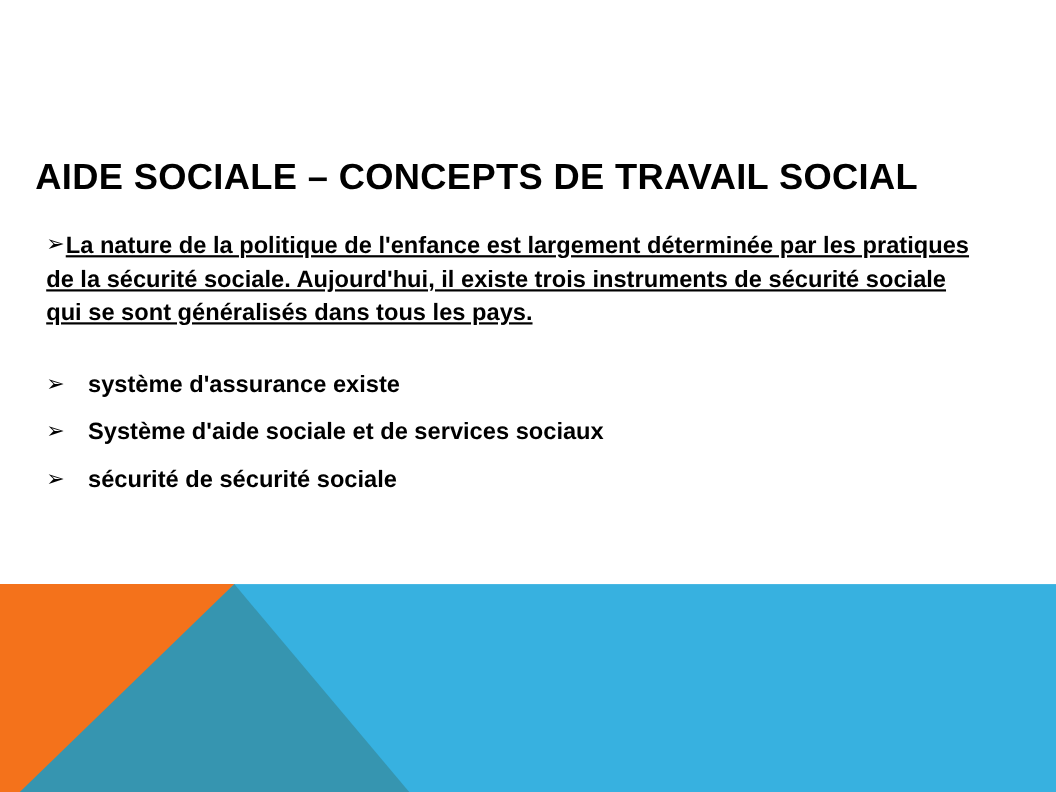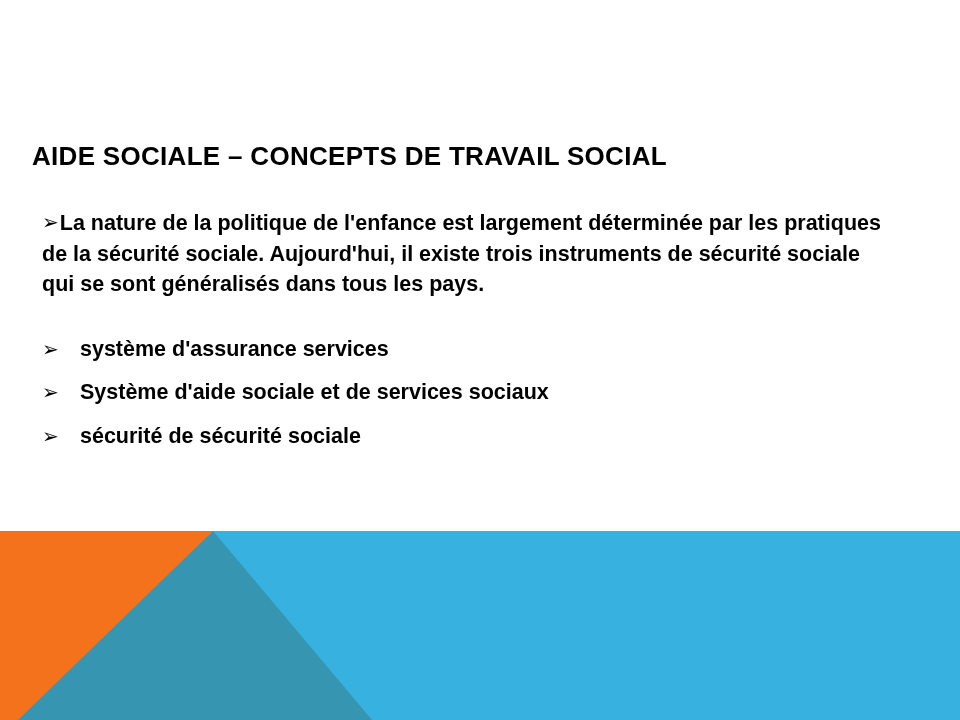--- a/index.html
+++ b/index.html
@@ -20,21 +20,21 @@
     background: #ffffff;
     overflow: hidden;
   }
 
   
   .slide-title {
     position: absolute;
     left: 32px;
     top: 122px;
     width: 900px;
-    font-size: 26px;
+    font-size: 33px;
     font-weight: bold;
     letter-spacing: 0.3px;
     color: #000000;
     text-transform: uppercase;
     line-height: 1.15;
     white-space: nowrap;
     margin-top: 20px;
   }
 
   
@@ -56,20 +56,21 @@
   .para-bullet {
     float: left;
     font-size: 20px;
     font-weight: normal;
     line-height: 1.48;
     margin-right: 1px;
   }
   .para-text {
     display: block;
     text-indent: 0;
+    text-decoration: underline;
   }
 
   .list-block {
     margin-top: 36px;
   }
   .list-item {
     display: flex;
     align-items: flex-start;
     font-size: 21.5px;
     font-weight: bold;
@@ -113,21 +114,21 @@
 
     <div class="para-block">
       <span class="para-bullet">➢</span>
       <span class="para-text">La nature de la politique de l'enfance est largement déterminée par les pratiques de la sécurité sociale. Aujourd'hui, il existe trois instruments de sécurité sociale qui se sont généralisés dans tous les pays.</span>
     </div>
 
     <ul class="list-block" style="list-style:none;margin:36px 0 0 0;padding:0;">
 
       <li class="list-item">
         <span class="list-bullet">➢</span>
-        <span class="list-label">système d'assurance services</span>
+        <span class="list-label">système d'assurance existe</span>
       </li>
 
       <li class="list-item">
         <span class="list-bullet">➢</span>
         <span class="list-label">Système d'aide sociale et de services sociaux</span>
       </li>
 
       <li class="list-item">
         <span class="list-bullet">➢</span>
         <span class="list-label">sécurité de sécurité sociale</span>

